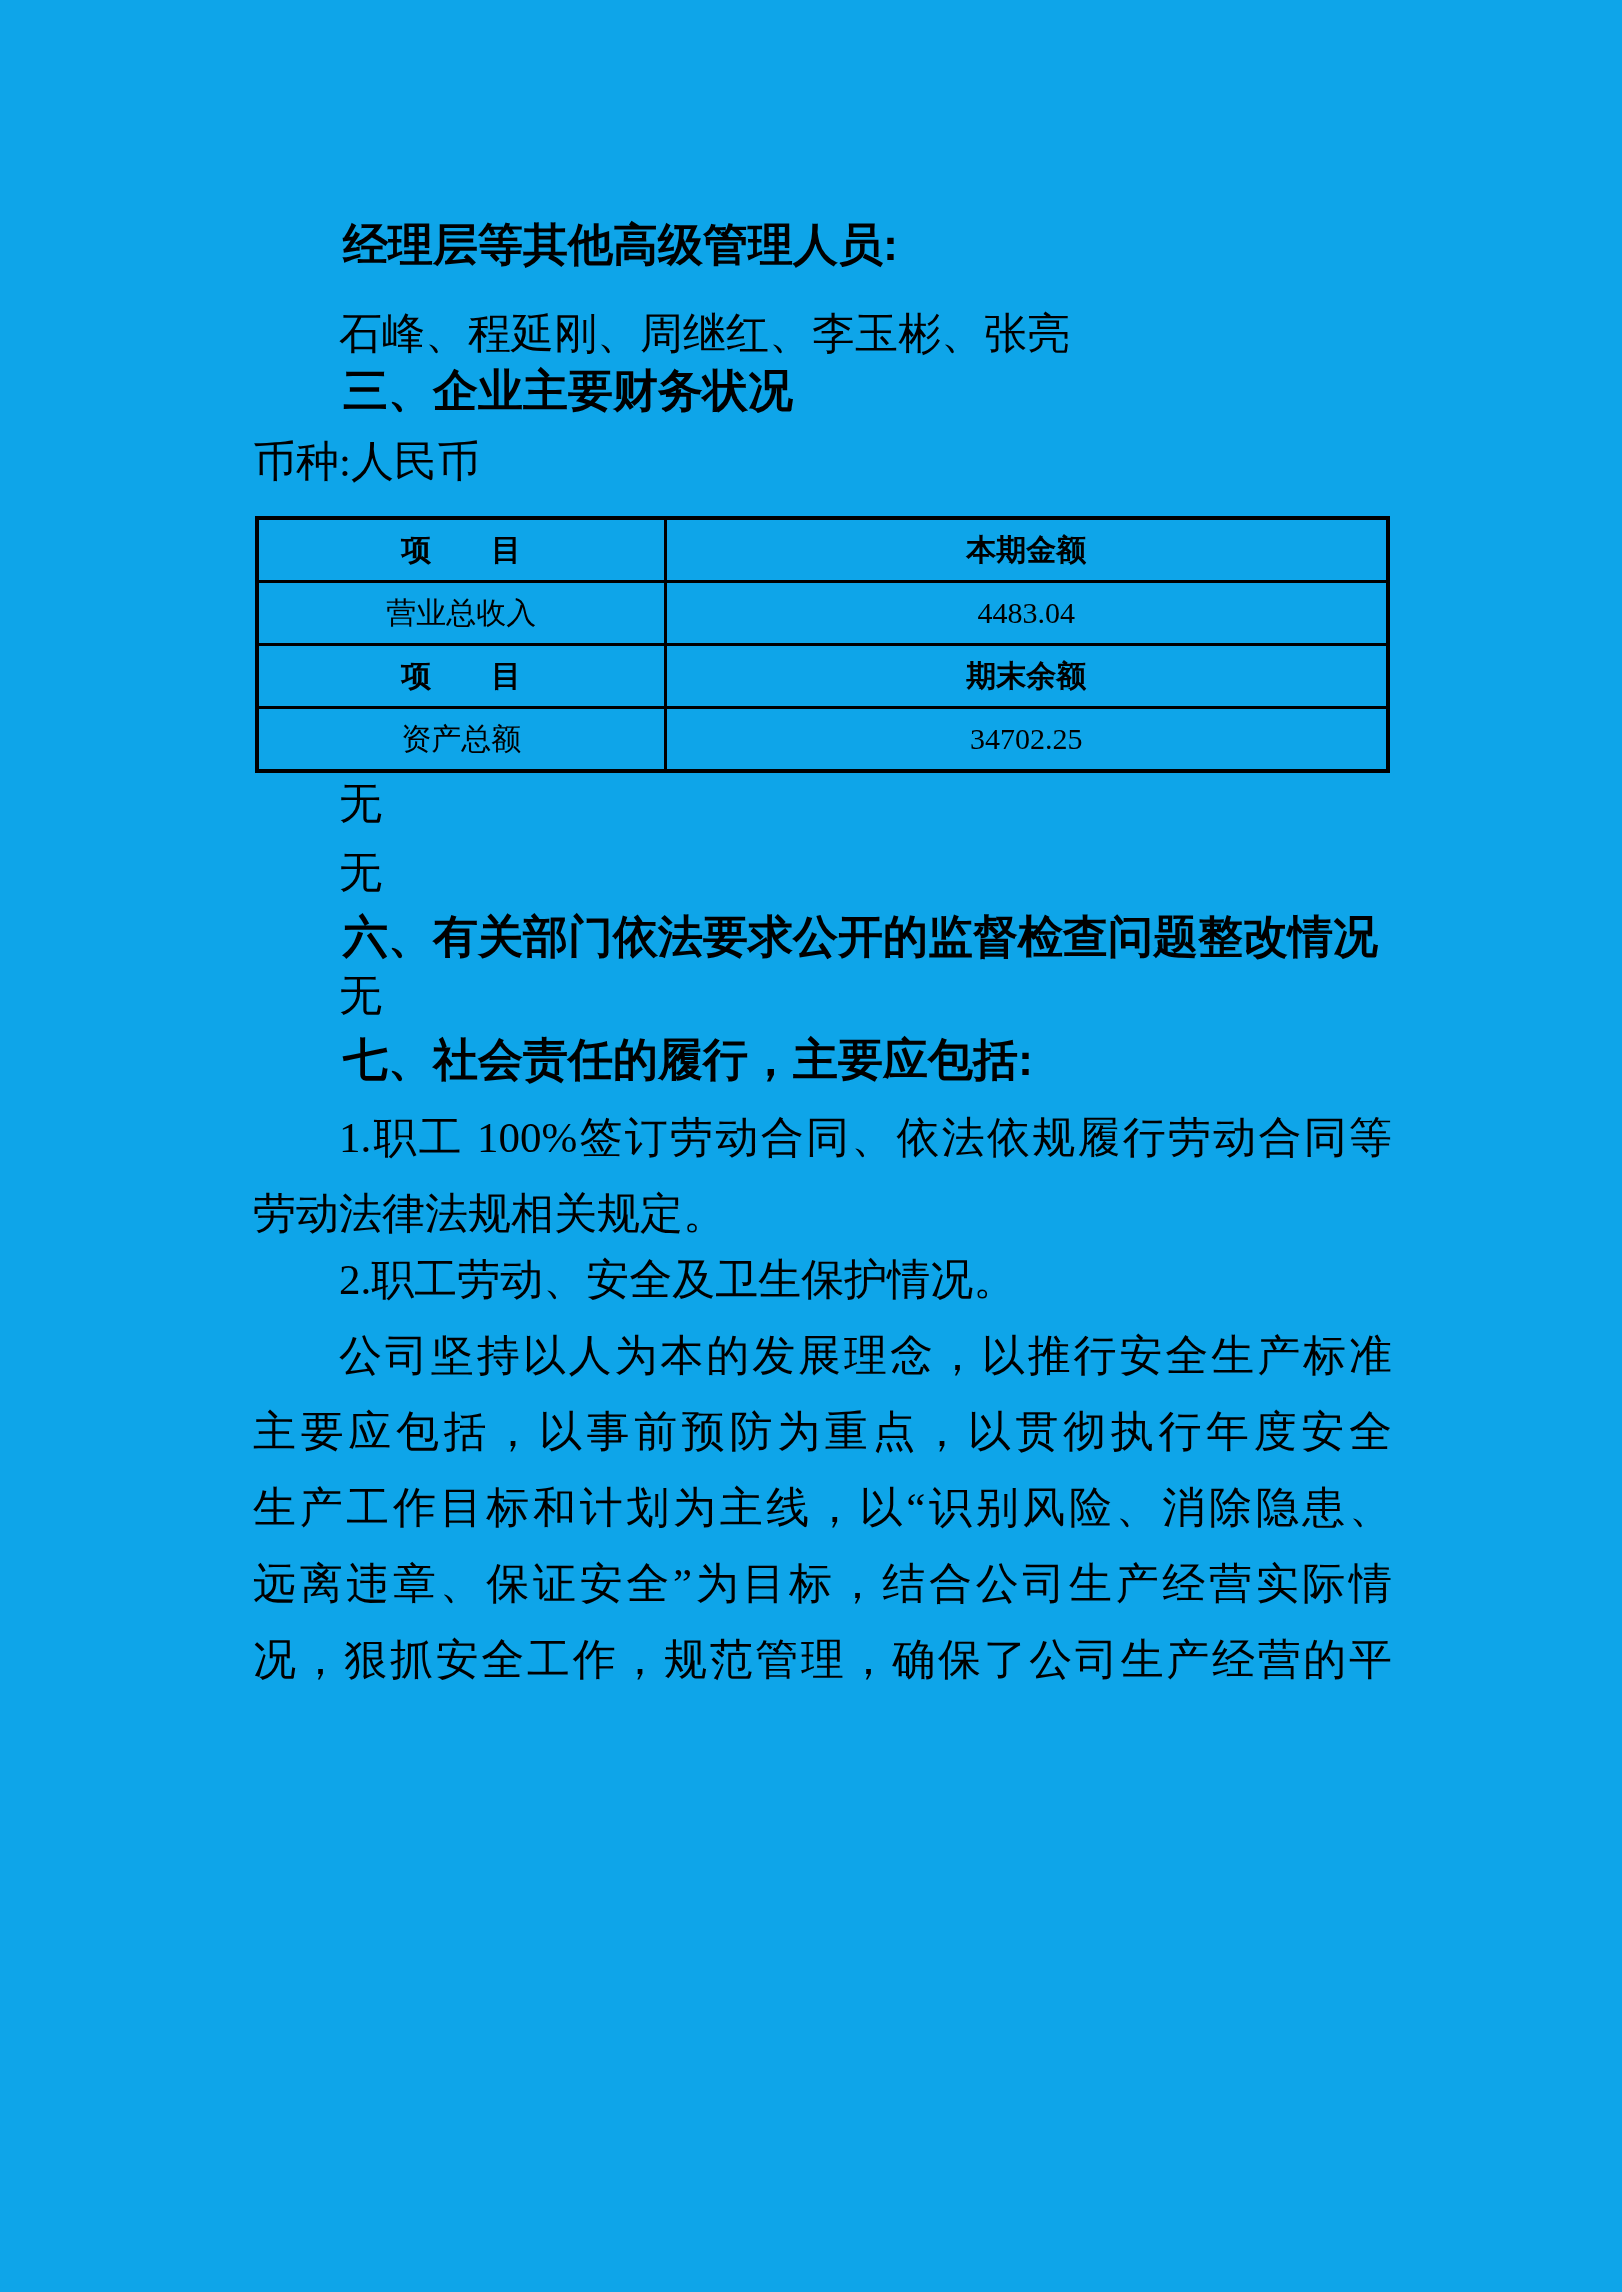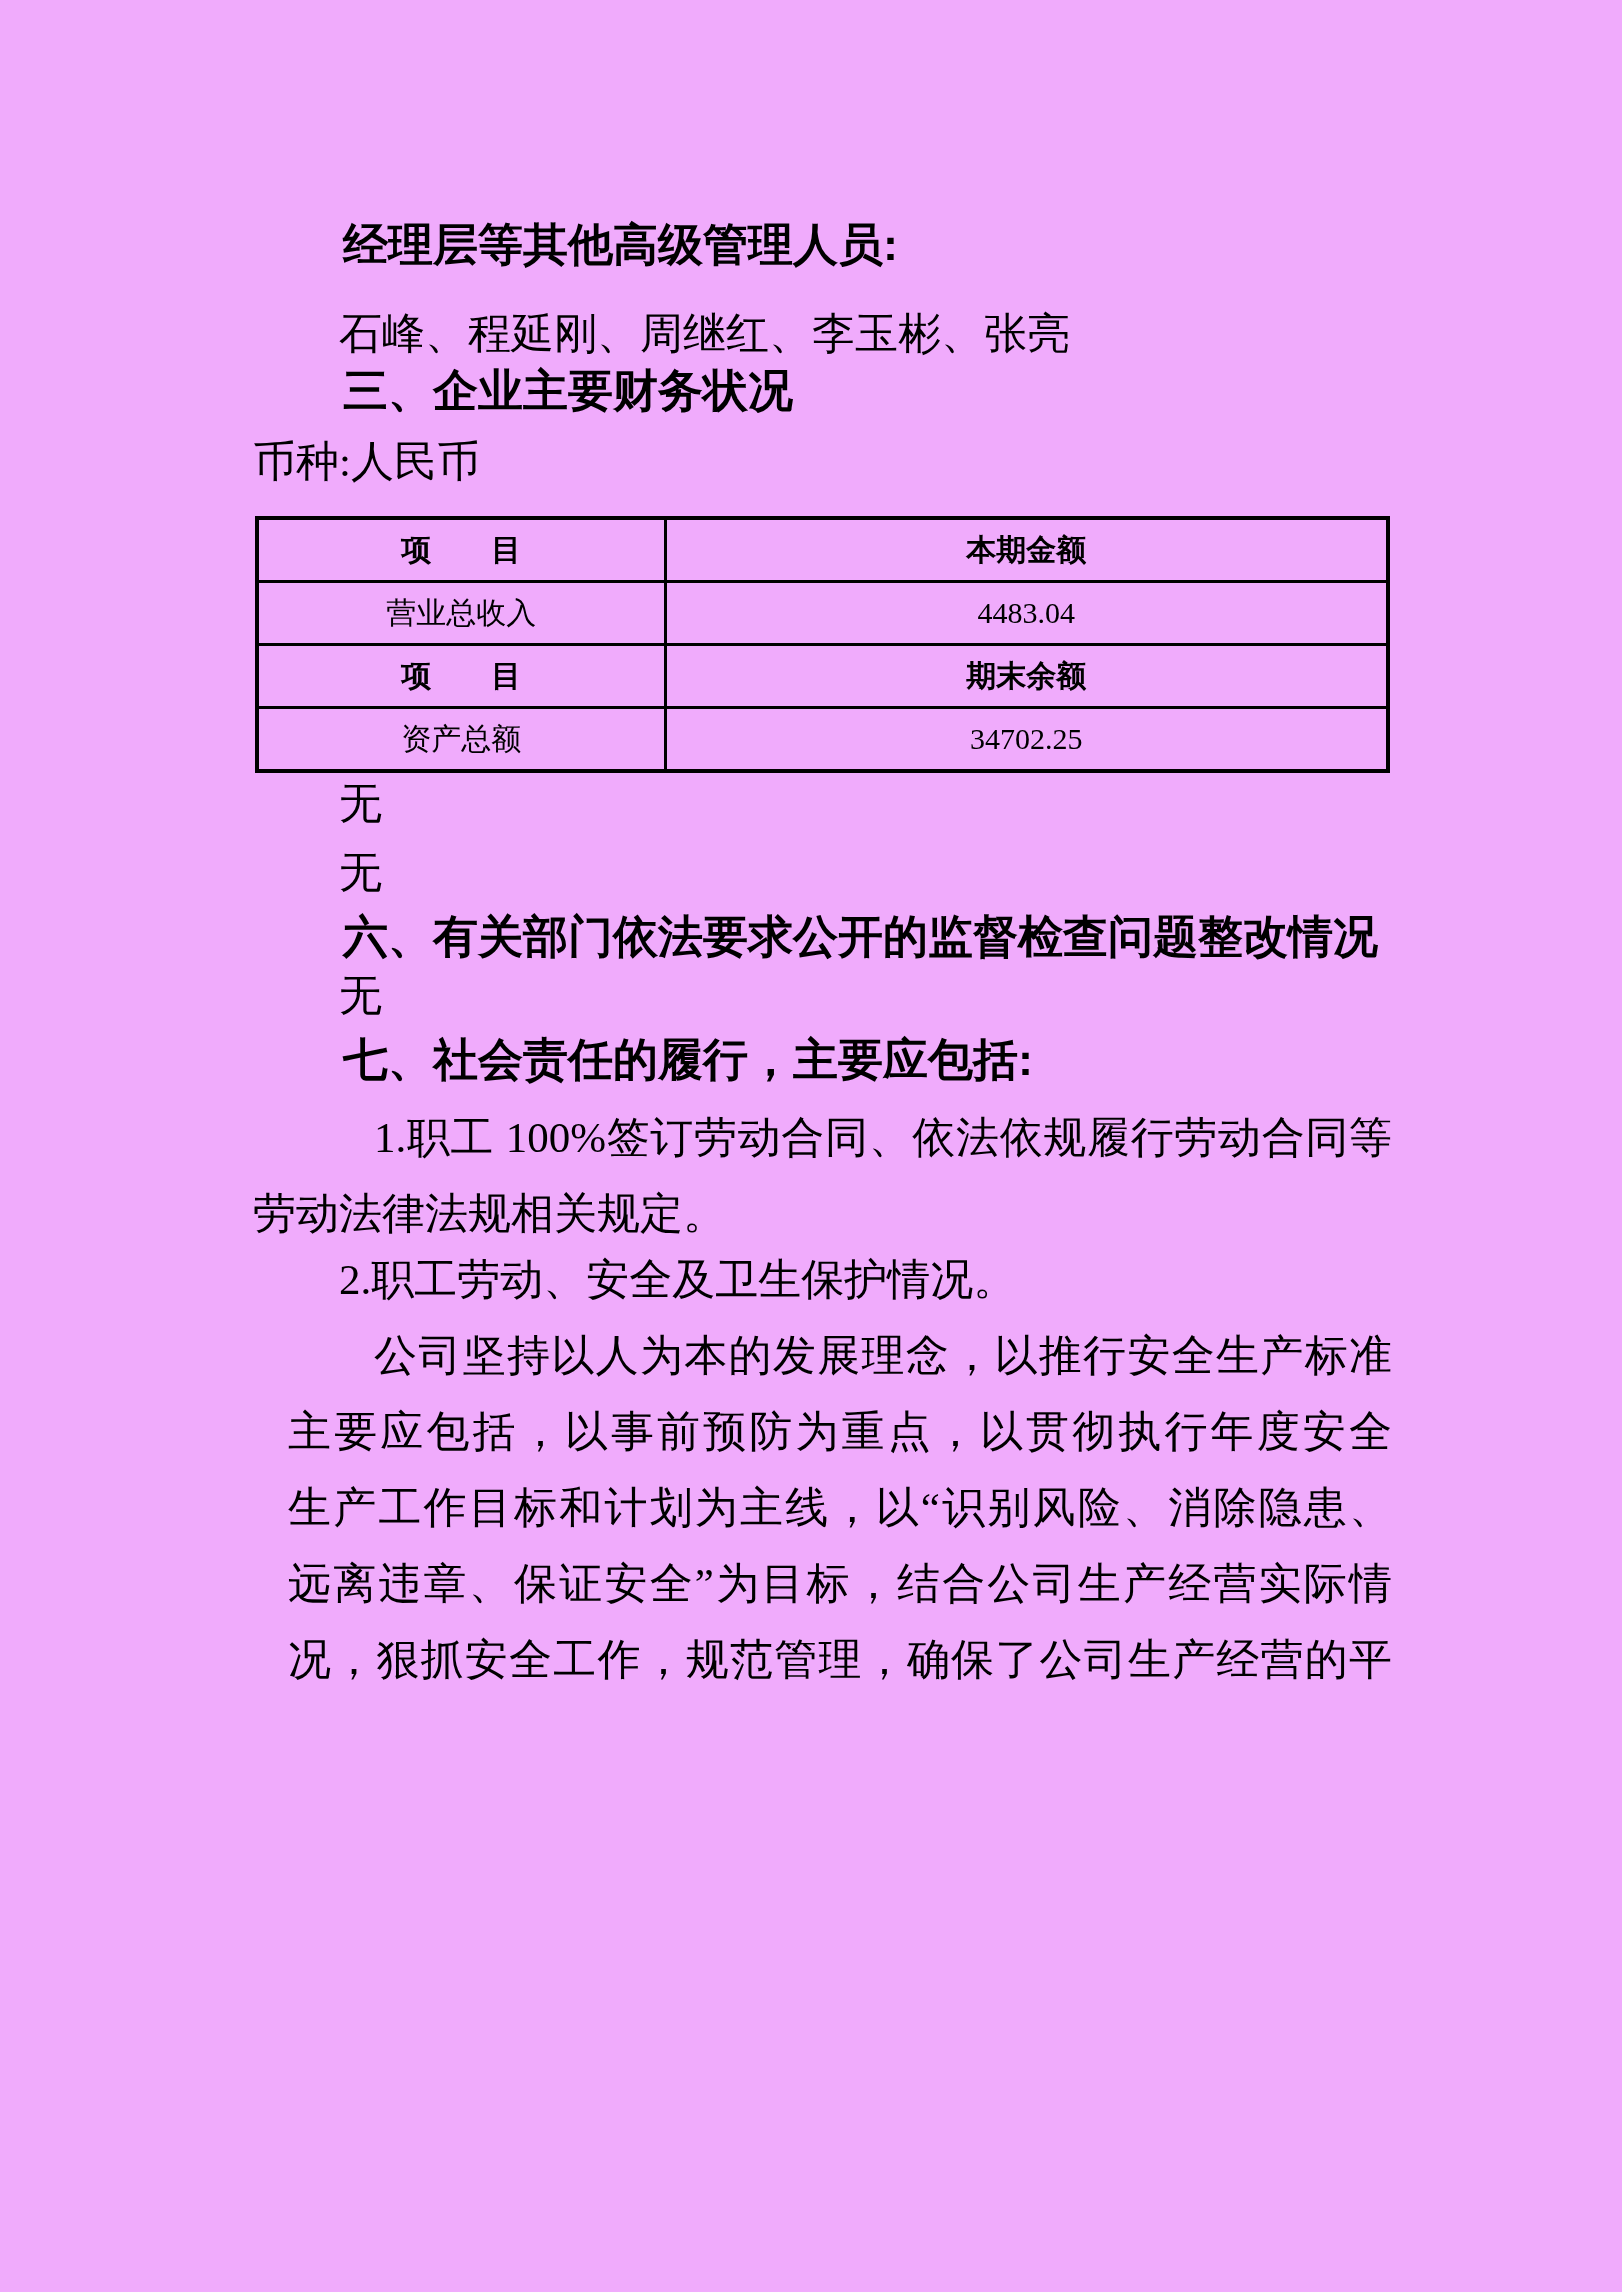--- a/index.html
+++ b/index.html
@@ -1,20 +1,20 @@
 <!DOCTYPE html>
 <html><head>
 <meta charset="utf-8">
 <style>
   html, body { margin: 0; padding: 0; background: #ffffff; }
   .page {
     position: relative;
     width: 1622px;
     height: 2293px;
-    background: #f0abfc;
+    background: #0ea5e9;
     color: #000000;
     font-family: "Liberation Serif", "DejaVu Serif", serif;
     overflow: hidden;
   }
   .content {
     position: absolute;
     left: 253px;
     top: 0;
     width: 1139px;
     padding-top: 216px;
@@ -34,21 +34,20 @@
   }
   .indent { text-indent: 86px; }
   .para-line {
     font-size: 43px;
     line-height: 76px;
     margin: 0;
   }
   .justify-full {
     text-align: justify;
     text-align-last: justify;
-    margin-left: 35px;
   }
   .unit-line {
     font-size: 43px;
     line-height: 57px;
     text-align: right;
     letter-spacing: 15.7px;
     padding-right: 9.8px;
     margin-top: 13.7px;
   }
   .currency-line { margin-top: 13.7px; }

